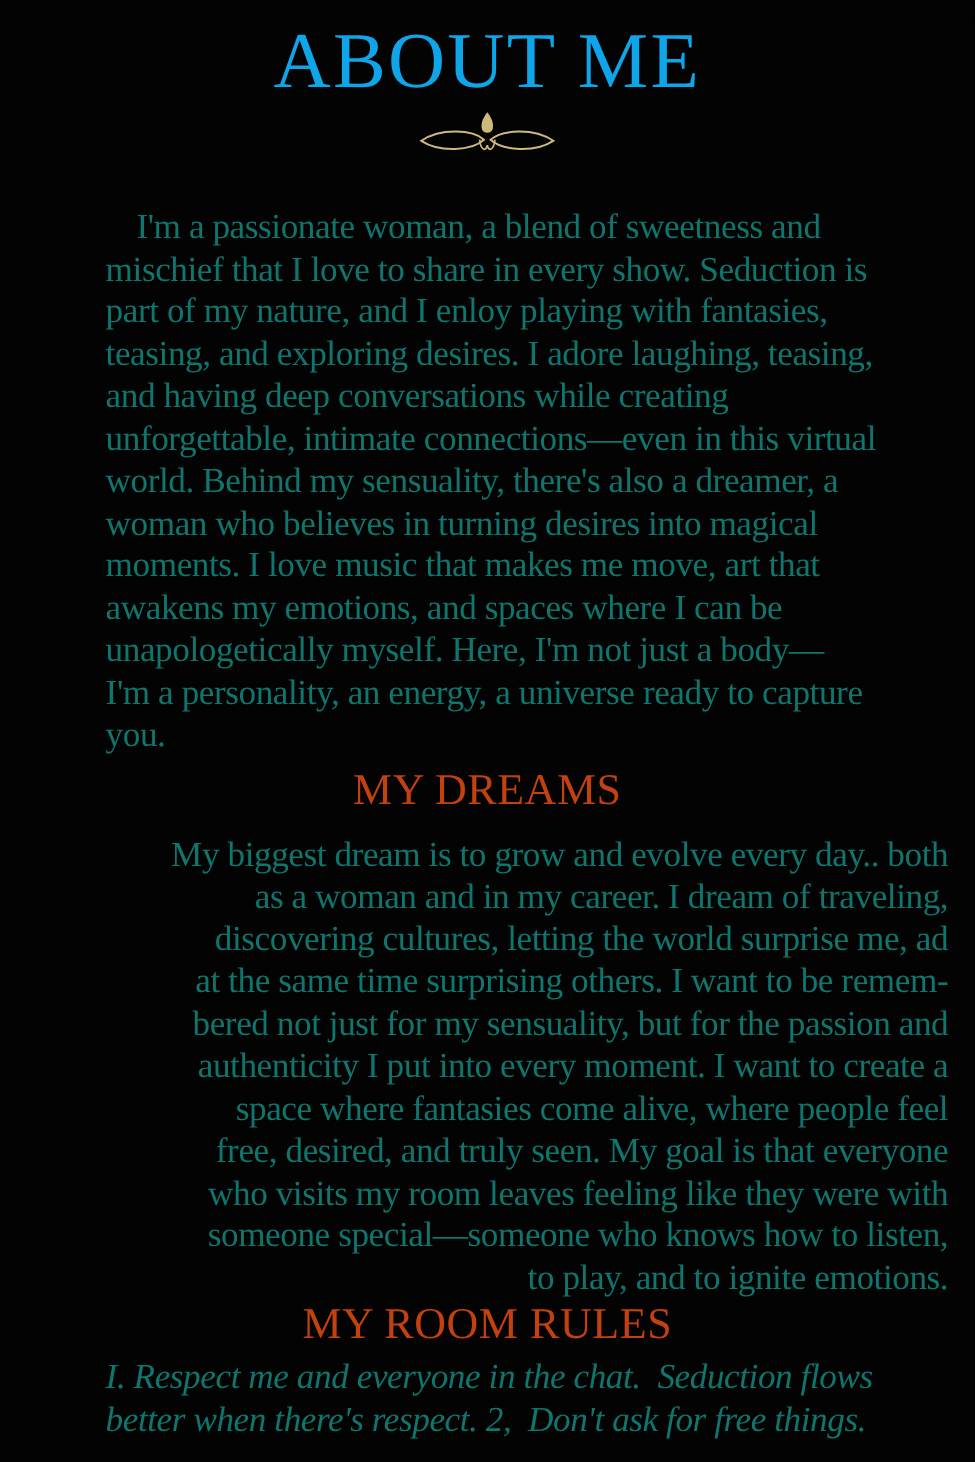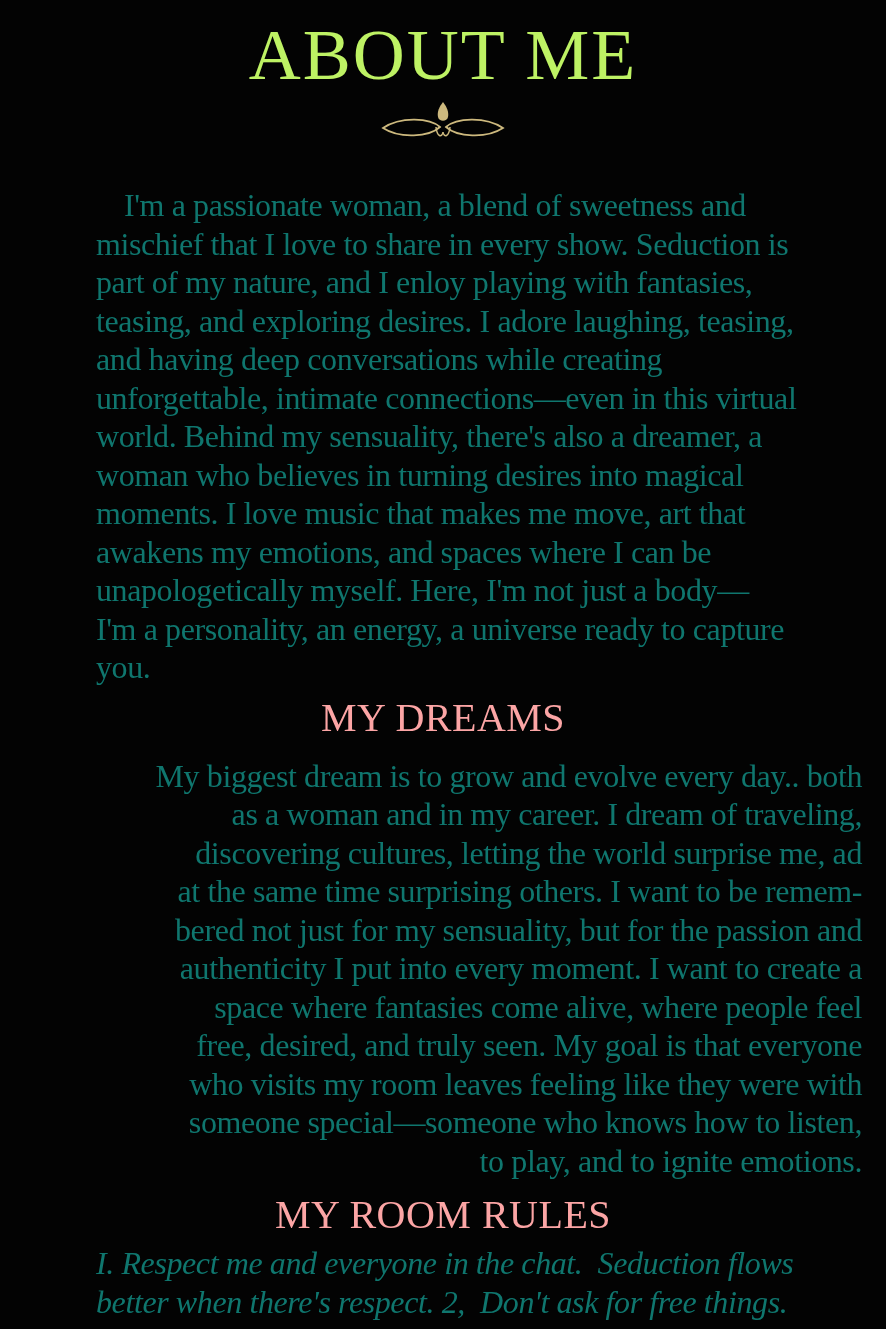--- a/index.html
+++ b/index.html
@@ -16,21 +16,21 @@
     background: #030303;
     color: #f3f2ef;
   }
   .page-title {
     margin-top: 18px;
     text-align: center;
     font-size: 72px;
     line-height: 74px;
     font-weight: normal;
     letter-spacing: 2px;
-    color: #bef264;
+    color: #0ea5e9;
   }
   .divider {
     display: block;
     margin: 8px auto 0 auto;
     width: 270px;
     height: 46px;
   }
   .body-text {
     white-space: pre-line;
     font-size: 32px;
@@ -42,26 +42,26 @@
   }
   .about-body {
     margin-top: 40px;
     text-indent: 28px;
   }
   .section-title {
     text-align: center;
     font-weight: normal;
     font-size: 40px;
     line-height: 46px;
-    color: #fca5a5;
+    color: #c2410c;
     letter-spacing: 0.5px;
   }
   .dreams-title { margin-top: 8px; }
   .dreams-body  { margin-top: 16px; text-align: right; }
-  .rules-title  { margin-top: 12px; }
+  .rules-title  { }
   .rules-body   { margin-top: 6px; font-style: italic; }
 </style>
 </head>
 <body>
 
 <div class="page">
 
   <h1 class="page-title">ABOUT ME</h1>
 
   <svg class="divider" viewBox="0 0 270 46" aria-hidden="true">

